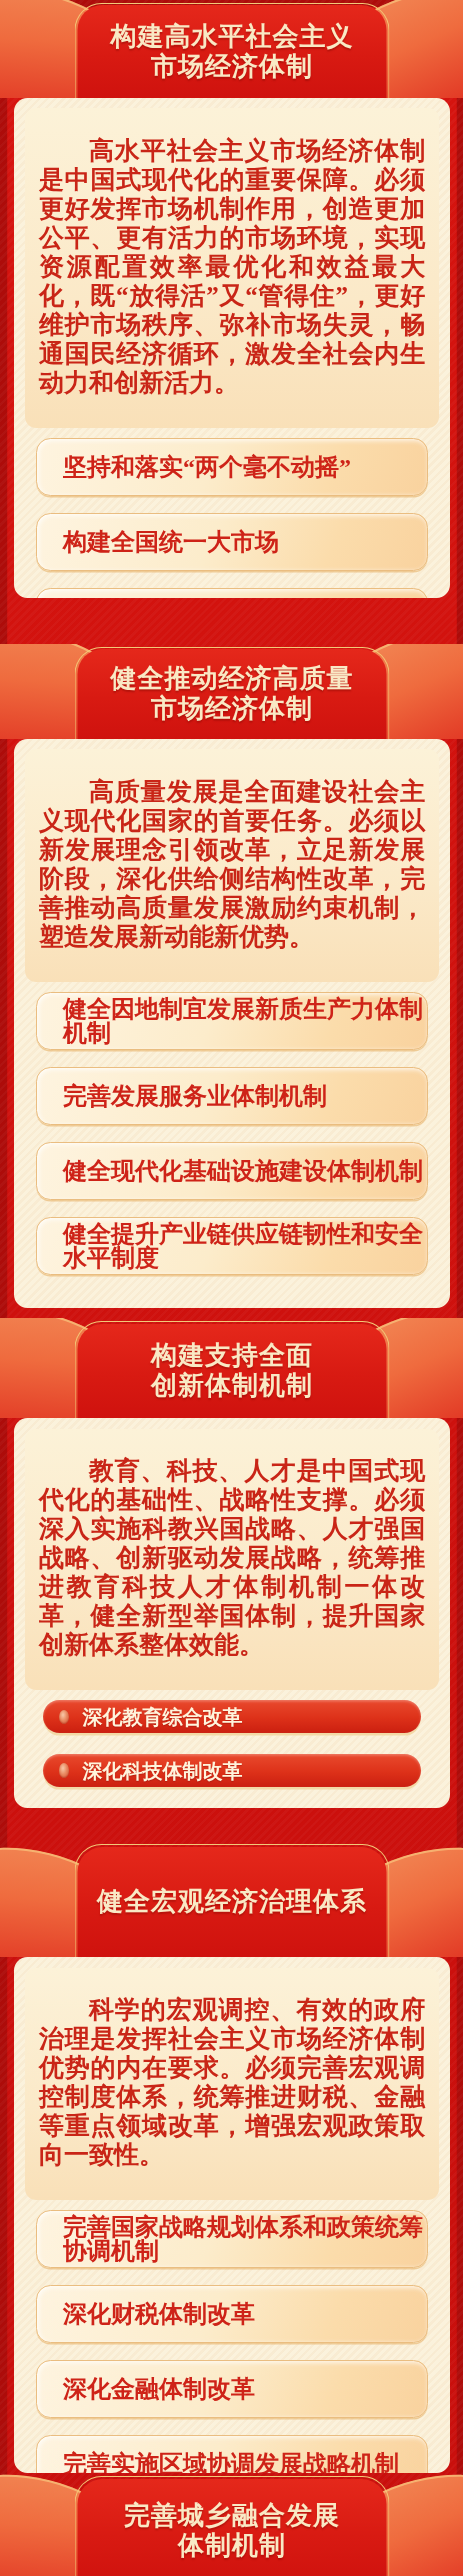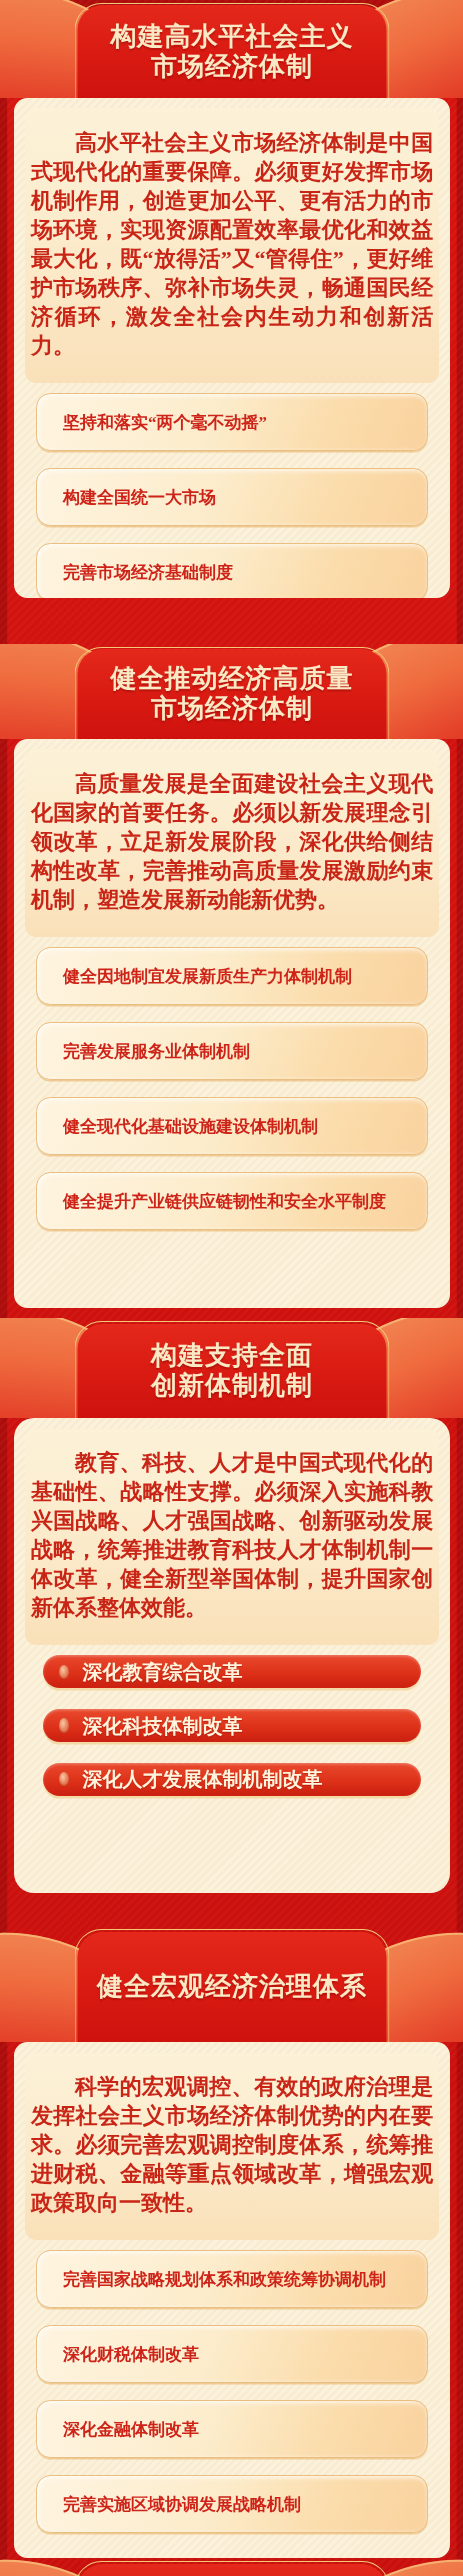--- a/index.html
+++ b/index.html
@@ -33,34 +33,34 @@
     border:1.5px solid #f3c977;border-bottom:none;border-radius:27px 27px 0 0;pointer-events:none;}
   .btitle{position:relative;text-align:center;color:#f9e9c5;font-weight:900;
     font-size:26px;line-height:30px;letter-spacing:1px;
     text-shadow:0 1.5px 1.5px rgba(140,10,5,.45);}
   .btitle span{display:block;}
   
   .panel{position:relative;margin:0 14.4px;background:#fbf2dc;border-radius:13.4px;
     overflow:hidden;box-sizing:border-box;padding-top:10.3px;}
   .panel::before{content:"";position:absolute;inset:0;pointer-events:none;
     background:repeating-linear-gradient(135deg,rgba(216,150,82,.07) 0 2.6px,rgba(255,255,255,0) 2.6px 5.7px);}
-  .p1{height:500px;} .p2{height:569px;} .p3{height:475px;border-radius:20px;} .p4{height:516px;}
+  .p1{height:500px;} .p2{height:569px;} .p3{height:390px;} .p4{height:516px;}
   .card{position:relative;margin:0 10.3px;border-radius:11.3px;
     background:linear-gradient(180deg,#fcf2d8 0%,#fbe9c8 60%,#f9e0b8 100%);
     padding:19.6px 6.2px 23px;box-sizing:border-box;}
-  .card p{margin:0;text-indent:2em;color:#c92517;font-weight:900;
-    font-size:22px;line-height:29px;text-align:justify;}
+  .card p{margin:8px;text-indent:2em;color:#c92517;font-weight:900;
+    font-size:25px;line-height:29px;text-align:justify;}
   .items{list-style:none;margin:0;padding:0;position:relative;}
   .litem{position:relative;height:58px;margin:17px 21.6px 0;border-radius:14.4px;box-sizing:border-box;
     background:linear-gradient(115deg,#fef4e0 0%,#fceccb 45%,#fbdcab 75%,#f9d29e 100%);
     border:1px solid #eabd80;
     box-shadow:0 2.1px 0 -0.5px rgba(232,178,104,.6),inset 1.5px 1.5px 5.2px rgba(255,255,255,.85);
     display:flex;align-items:center;padding-left:26px;}
   .items .litem:first-child{margin-top:10.3px;}
-  .litem span{color:#ce2318;font-weight:900;font-size:17px;line-height:1;}
+  .litem span{color:#ce2318;font-weight:900;font-size:24px;line-height:1;}
   .pitem{position:relative;height:33px;margin:20.6px 29px 0;border-radius:16.5px;box-sizing:border-box;
     background:linear-gradient(180deg,#e94a2d 0%,#dd3119 55%,#cb1f10 100%);
     box-shadow:0 3.1px 0 -0.5px #f3d9a6,inset 0 1.5px 2.6px rgba(255,255,255,.28);
     display:flex;align-items:center;gap:13.4px;padding-left:15.5px;}
   .items .pitem:first-child{margin-top:10.3px;}
   .pitem span.txt{color:#fff4dc;font-weight:900;font-size:20px;line-height:1;
     text-shadow:0 1px 1px rgba(120,10,5,.35);}
   .bullet{width:10.3px;height:14.4px;border-radius:50%;flex:0 0 auto;
     background:radial-gradient(ellipse at 40% 35%,#f8c8a8 0%,#e98a62 45%,#d9573b 100%);
     box-shadow:inset 0 -1px 1.5px rgba(160,30,10,.5);}

